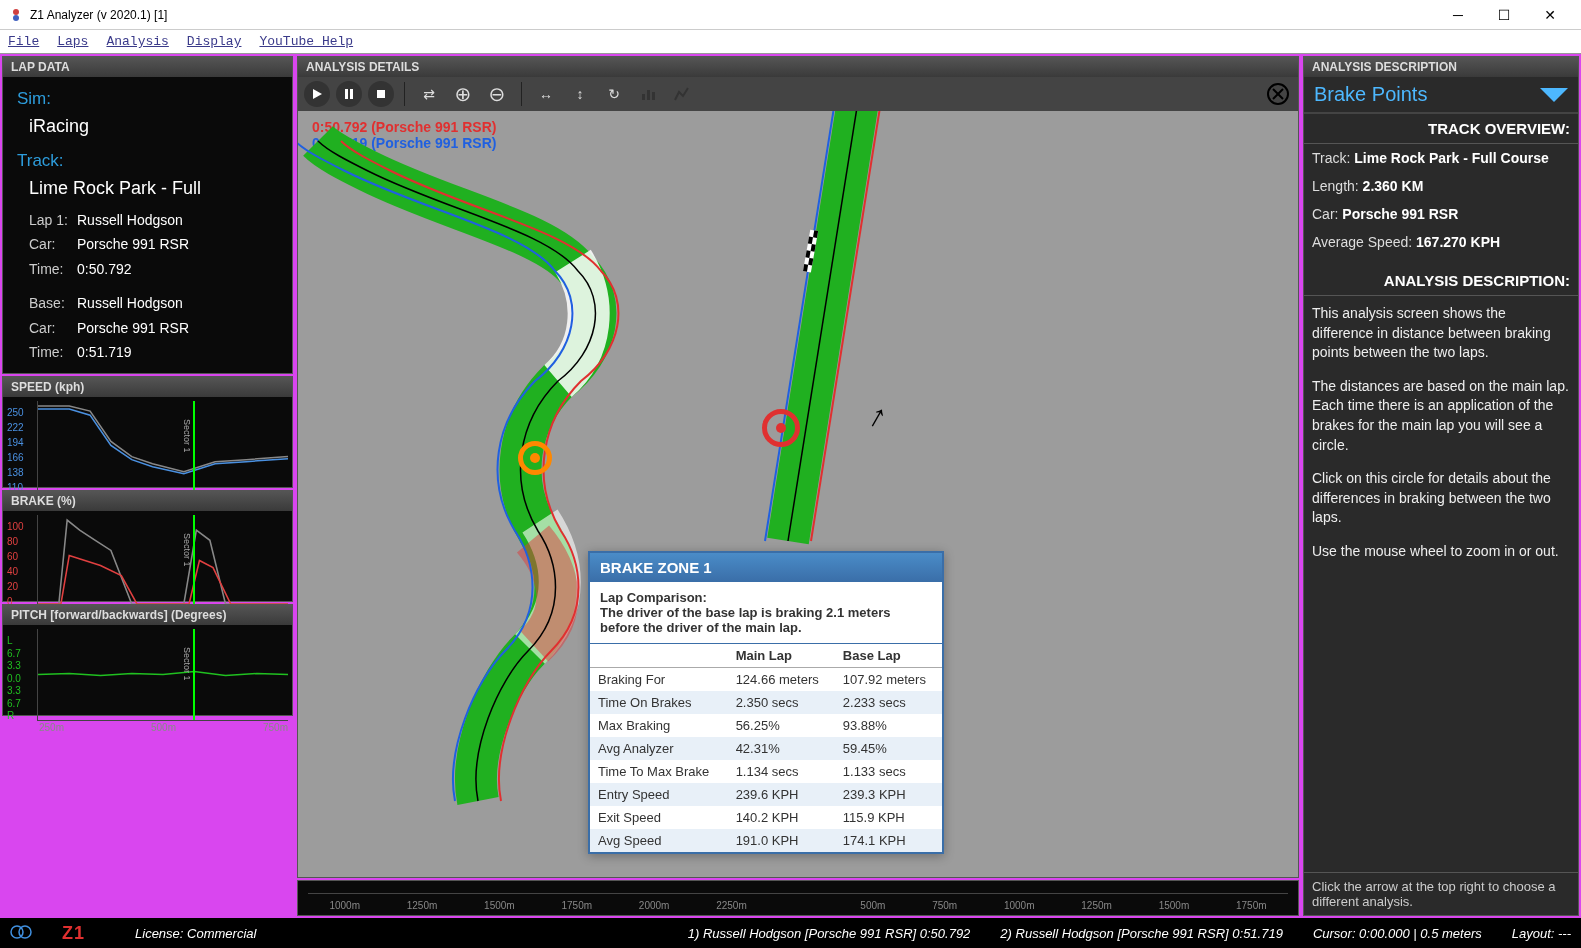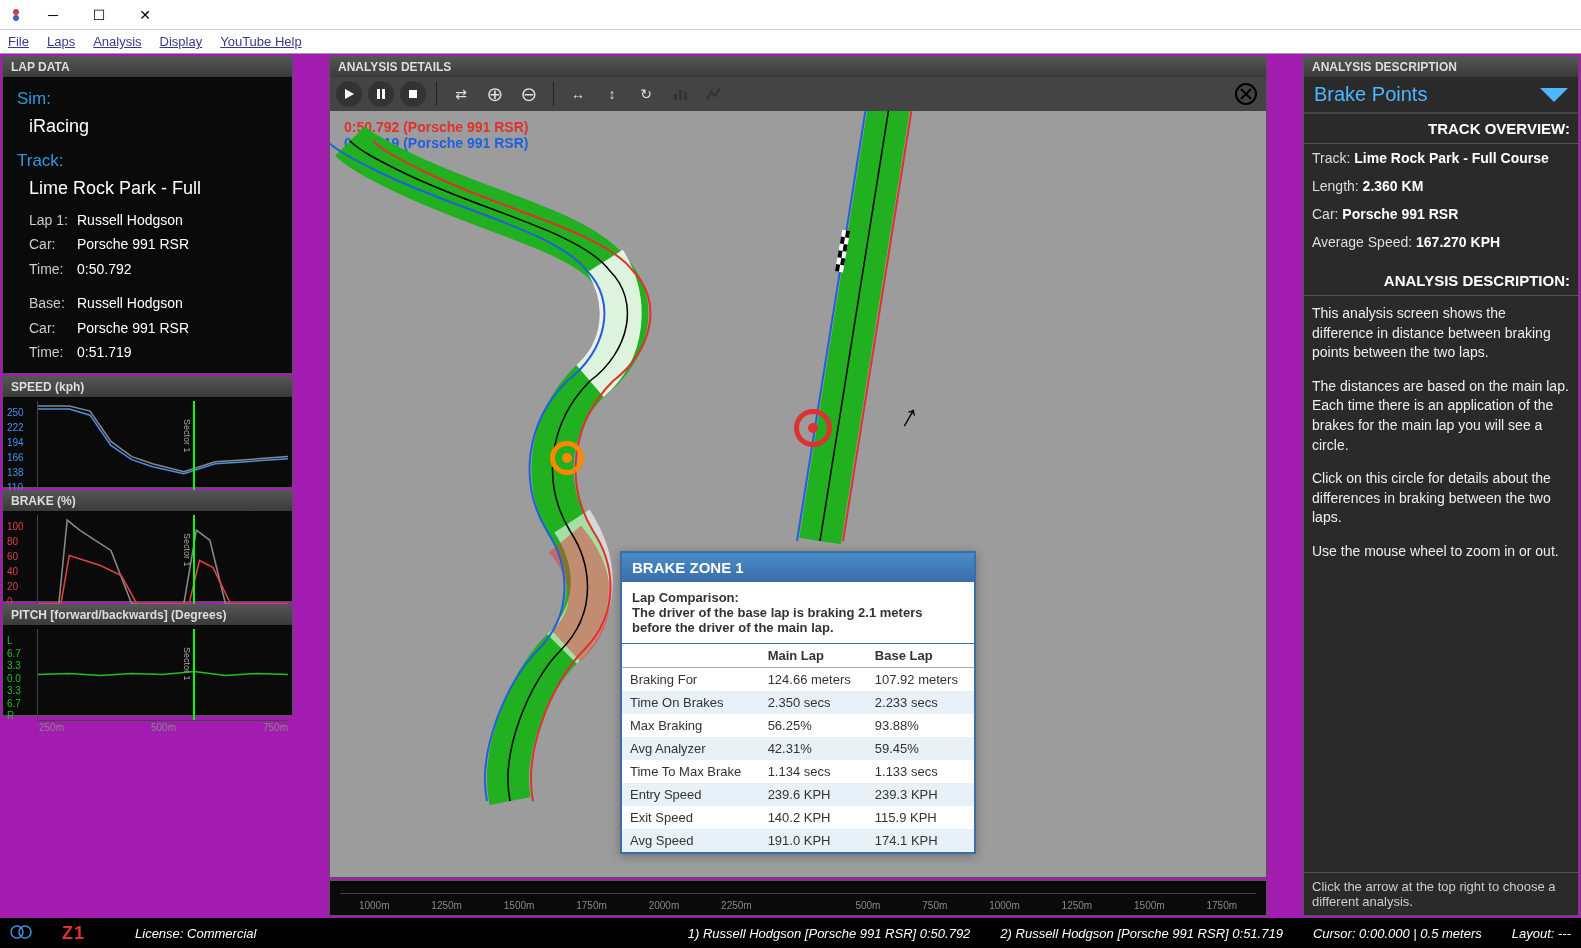--- a/index.html
+++ b/index.html
@@ -3,22 +3,22 @@
 <meta charset="utf-8">
 <style>
 * { margin: 0; padding: 0; box-sizing: border-box; font-family: "Segoe UI", Tahoma, sans-serif; }
 body { background: #1a1a1a; color: #e0e0e0; overflow: hidden; width: 1581px; height: 948px; }
 .titlebar { background: #fff; color: #000; height: 30px; display: flex; align-items: center; padding: 0 8px; font-size: 12px; border-bottom: 1px solid #ccc; }
 .titlebar-icon { width: 16px; height: 16px; margin-right: 6px; display: inline-flex; align-items: center; justify-content: center; }
 .titlebar-title { flex: 1; }
 .win-controls { display: flex; }
 .win-btn { width: 46px; height: 30px; display: flex; align-items: center; justify-content: center; font-size: 14px; color: #000; cursor: pointer; }
 .menubar { background: #fff; color: #3a3a8a; height: 24px; display: flex; align-items: center; padding: 0 8px; font-size: 13px; border-bottom: 1px solid #999; }
-.menu-item { margin-right: 18px; text-decoration: underline; text-decoration-style: solid; cursor: pointer; }
-.content { display: flex; height: 864px; background: #a21caf; gap: 32px; }
+.menu-item { margin-right: 18px; text-decoration: underline; text-decoration-style: solid; cursor: pointer; font-family: Liberation Mono, monospace; }
+.content { display: flex; height: 864px; background: #d946ef; }
 .left-panel { width: 295px; display: flex; flex-direction: column; gap: 2px; padding: 2px; }
 .panel { background: #0a0a0a; border: 1px solid #555; }
 .panel-header { background: linear-gradient(#555,#3a3a3a); padding: 3px 8px; font-size: 12px; font-weight: bold; color: #ddd; }
 .lap-data-content { padding: 8px 14px; color: #fff; font-size: 14px; line-height: 1.6; }
 .lap-label { color: #2d9cdb; font-size: 17px; }
 .lap-value { color: #fff; font-size: 18px; margin-bottom: 6px; padding-left: 12px; }
 .lap-row { display: flex; font-size: 14px; color: #ccc; margin: 2px 12px; }
 .lap-row-label { width: 48px; }
 .lap-row-value { color: #fff; }
 .chart-container { height: 112px; position: relative; }
@@ -67,20 +67,21 @@
 </head>
 <body>
 
 <div class="titlebar">
   <span class="titlebar-icon">
     <svg width="16" height="16">
         <circle cx="8" cy="5" r="3" fill="#d04040"></circle>
         <circle cx="8" cy="11" r="3" fill="#4060c0"></circle>
       </svg>
   </span>
+  <span class="titlebar-title">Z1 Analyzer (v 2020.1) [1]</span>
   <div class="win-controls">
     <div class="win-btn">─</div>
     <div class="win-btn">☐</div>
     <div class="win-btn">✕</div>
   </div>
 </div>
 
 <div class="menubar">
   <span class="menu-item">File</span>
   <span class="menu-item">Laps</span>

